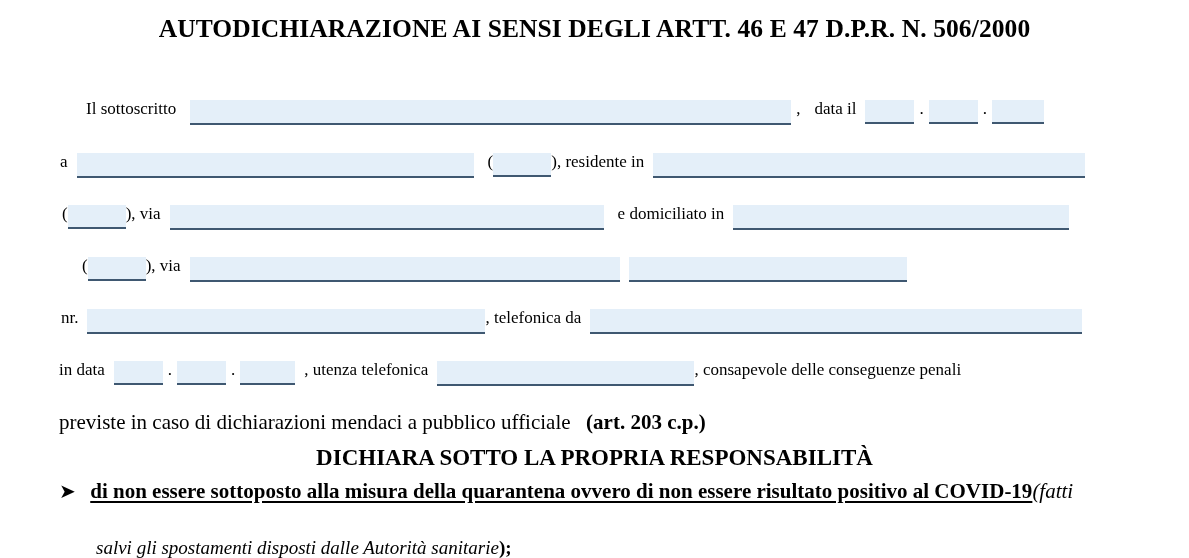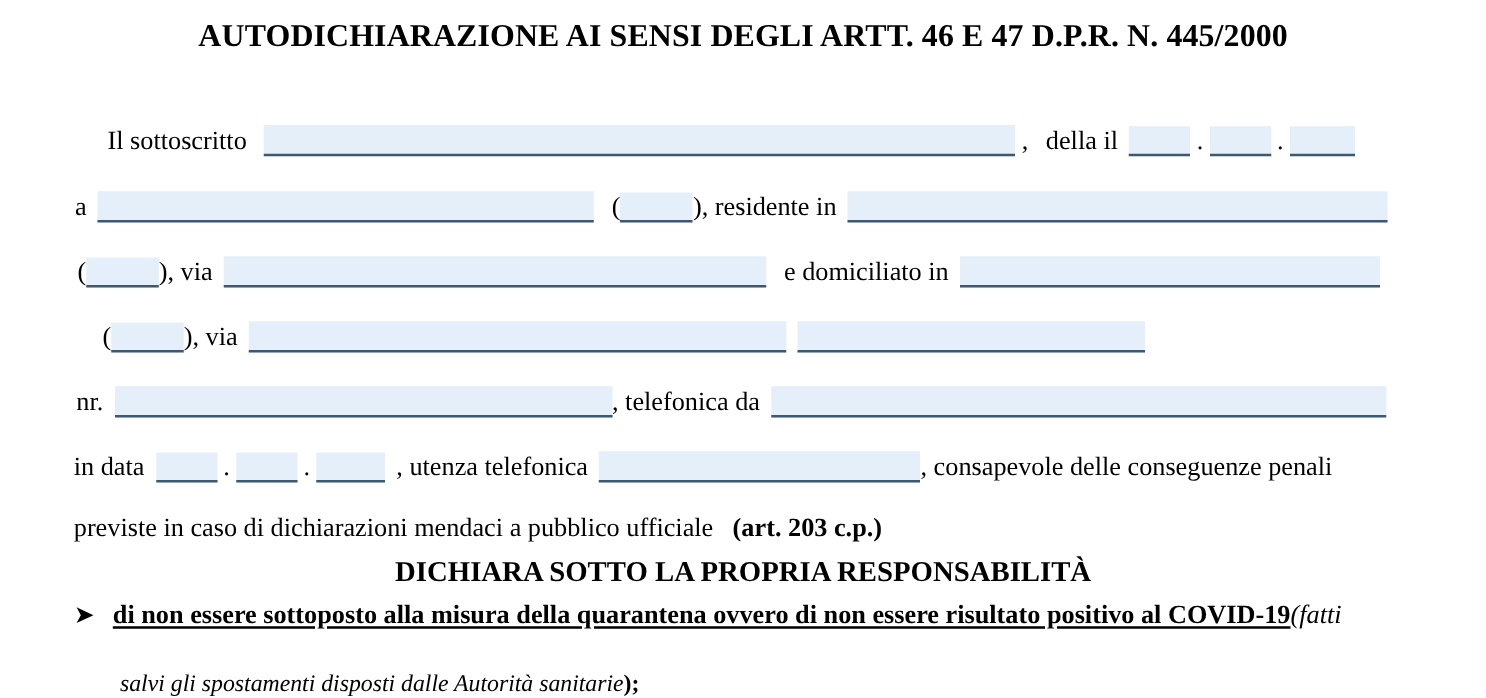--- a/index.html
+++ b/index.html
@@ -28,22 +28,22 @@
     font-size: 25.5px;
     font-weight: bold;
     letter-spacing: 0.1px;
     white-space: nowrap;
   }
 
   
   .form-line {
     position: absolute;
     display: flex;
-    align-items: center;
-    font-size: 21px;
+    align-items: flex-start;
+    font-size: 17px;
     line-height: 1;
     white-space: nowrap;
   }
   .txt { display: inline-block; }
 
   
   .field {
     display: inline-block;
     background: #e4eff9;
     border-bottom: 2.5px solid #3f5871;
@@ -109,30 +109,30 @@
     line-height: 1;
     white-space: nowrap;
     margin-top: 16px;
   }
 </style>
 </head>
 <body>
 
 <div class="page">
 
-  <div class="doc-title">AUTODICHIARAZIONE AI SENSI DEGLI ARTT. 46 E 47 D.P.R. N. 445/2000</div>
+  <div class="doc-title">AUTODICHIARAZIONE AI SENSI DEGLI ARTT. 46 E 47 D.P.R. N. 506/2000</div>
 
   <div class="form-line" style="top:100px; left:86px;">
     <span class="txt">Il sottoscritto</span>
     <span class="sp3"></span>
     <span class="field" style="width:601px;"></span>
     <span class="sp"></span>
     <span class="txt">,</span>
     <span class="sp3"></span>
-    <span class="txt">della  il</span>
+    <span class="txt">data  il</span>
     <span class="sp2"></span>
     <span class="field sm" style="width:49px;"></span>
     <span class="sp"></span>
     <span class="txt">.</span>
     <span class="sp"></span>
     <span class="field sm" style="width:49px;"></span>
     <span class="sp"></span>
     <span class="txt">.</span>
     <span class="sp"></span>
     <span class="field sm" style="width:52px;"></span>

